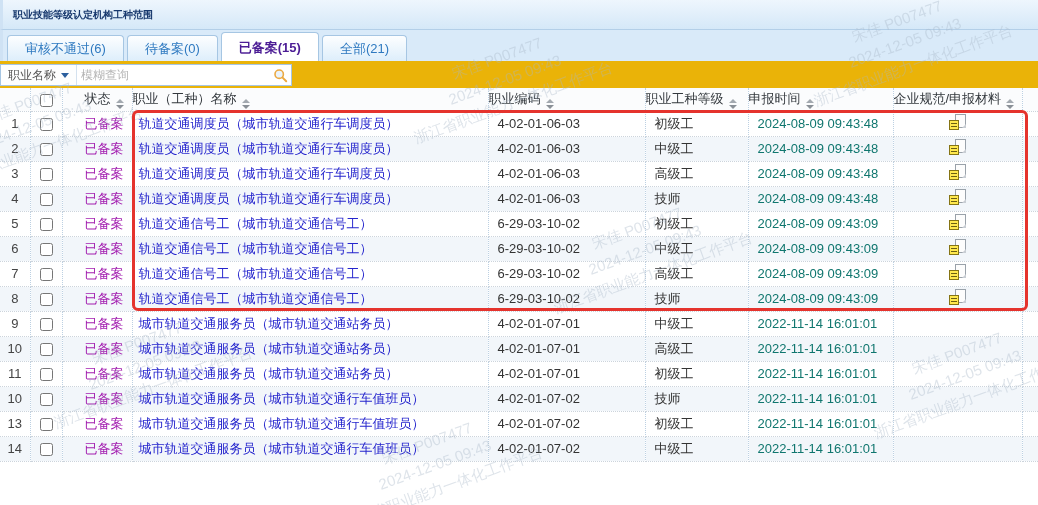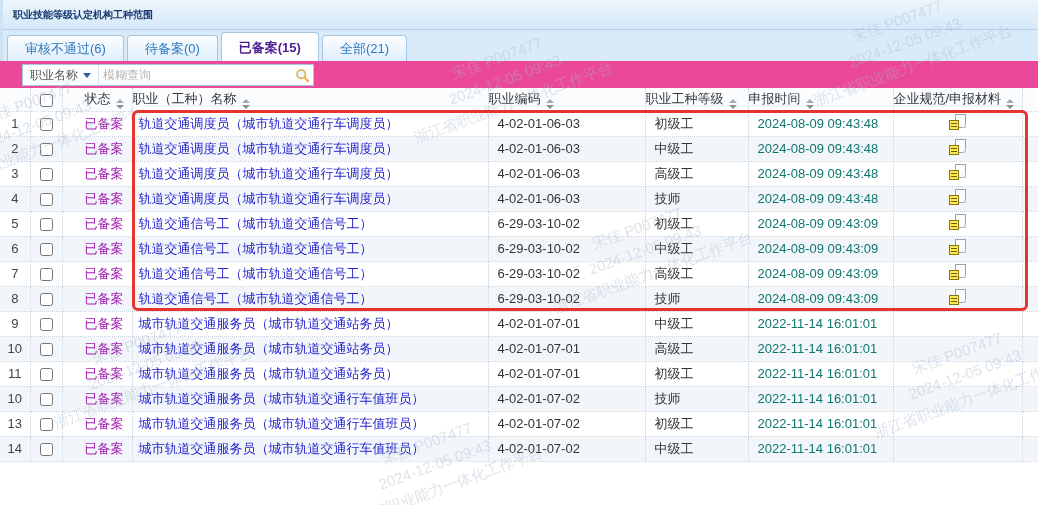--- a/index.html
+++ b/index.html
@@ -27,21 +27,21 @@
     border: 1px solid #a6c6e3; border-bottom: none;
     border-radius: 4px 4px 0 0;
     font-size: 13px; color: #2e79c0; cursor: pointer; white-space: nowrap;
   }
   .tab.active {
     height: 29px; line-height: 29px; background: #fff;
     color: #4c1d95; font-weight: bold;
   }
 
   
-  .search-row { height: 27px; background: #ec4899; padding: 3px 0 0 22px; }
+  .search-row { height: 27px; background: #eab308; padding: 3px 0 0 0; }
   .search-ctl {
     display: inline-flex; align-items: center; height: 22px;
     border: 1px solid #a6c6e3; background: #fff;
   }
   .search-field {
     display: inline-flex; align-items: center; gap: 5px;
     padding: 0 7px; height: 100%; font-size: 12px; color: #555;
     border-right: 1px solid #d4e2ef; cursor: pointer; background:#fdfefe;
   }
   .caret-dn {

